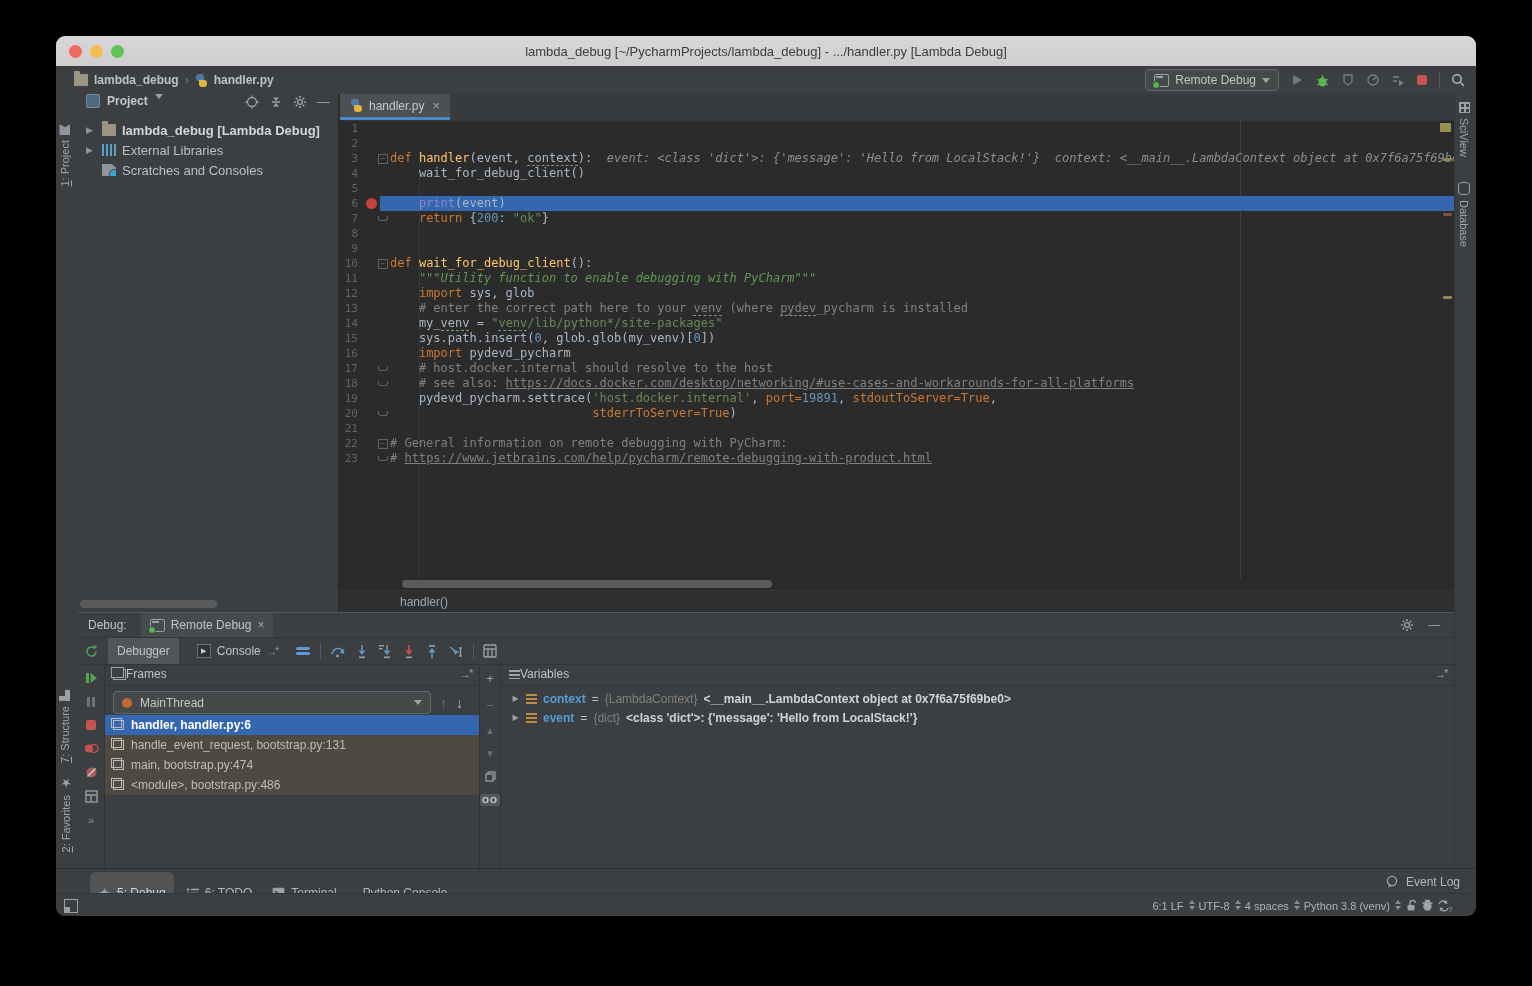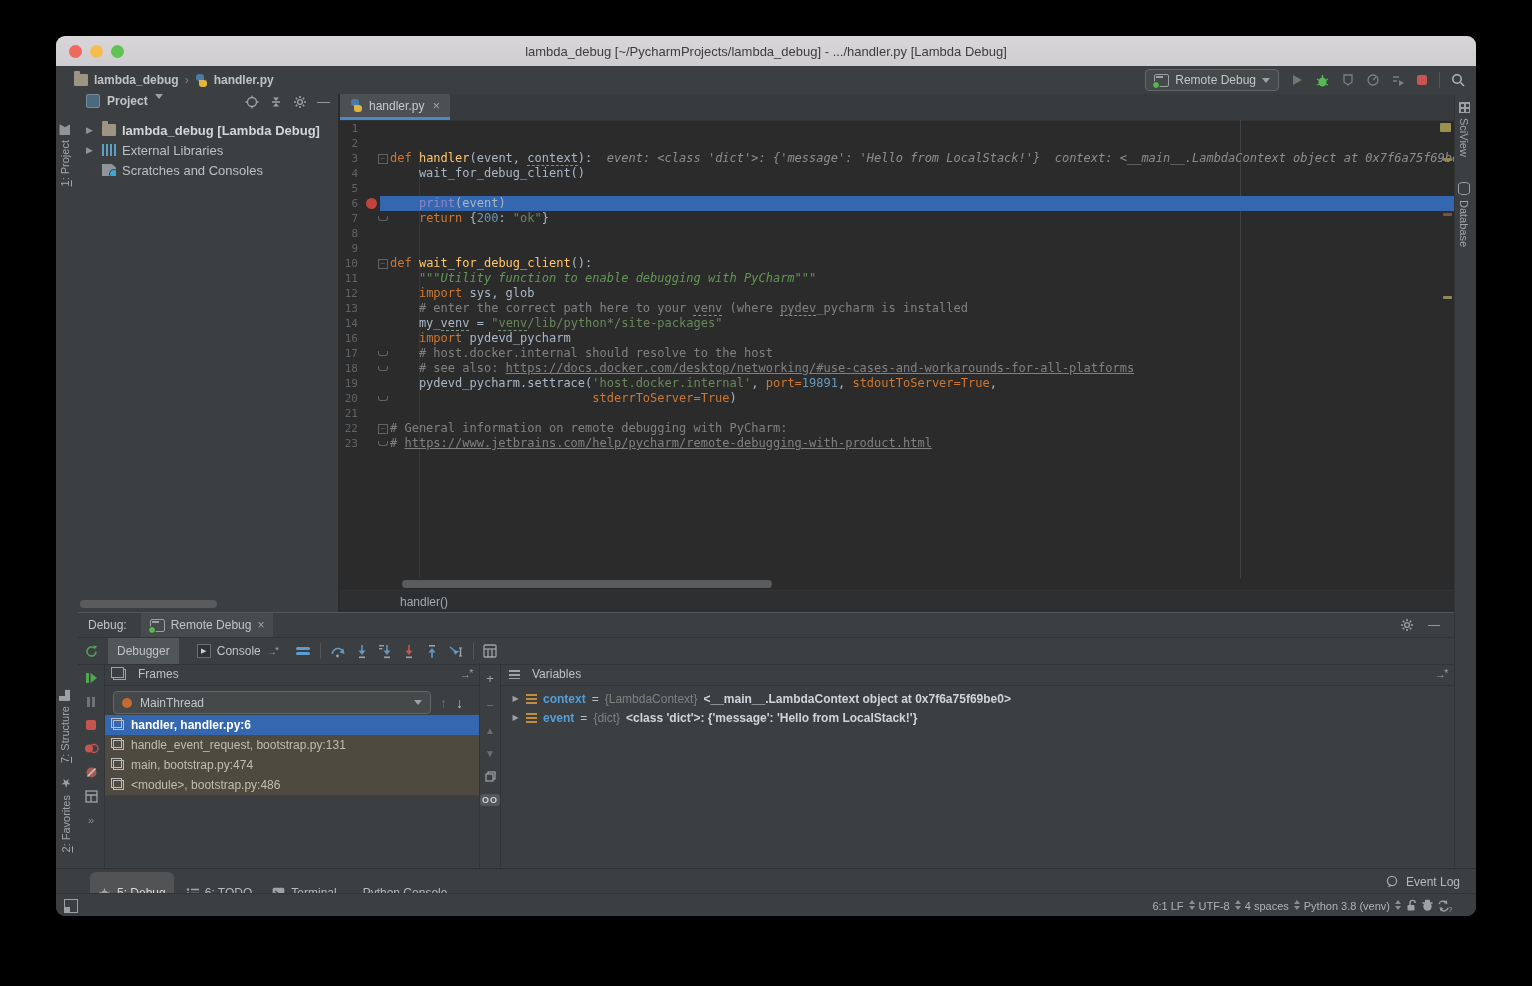--- a/index.html
+++ b/index.html
@@ -92,21 +92,21 @@
   .dtab .close{color:#9fa3a5;}
   .dbg-head-right{margin-left:auto;display:flex;gap:14px;padding-right:14px;align-items:center;color:#9fa3a5;}
   .dbg-toolbar{height:26px;border-top:1px solid #323537;border-bottom:1px solid #323537;display:flex;align-items:center;gap:9px;padding-left:6px;font-size:12px;color:#c0c4c6;}
   .vt{display:flex;align-items:center;gap:6px;height:26px;padding:0 9px;}
   .vt.sel{background:#515658;}
   .consq{width:12px;height:12px;background:#303335;border:1px solid #6a6e70;color:#cdd0d2;font-size:7px;line-height:12px;text-align:center;}
   .vsep{width:1px;height:16px;background:#55585a;}
   .dbg-content{position:absolute;left:0;top:50px;right:0;bottom:0;display:flex;}
   .dbg-stripe{width:26px;border-right:1px solid #323537;display:flex;flex-direction:column;align-items:center;padding-top:8px;gap:11px;}
   .frames{width:374px;border-right:1px solid #323537;position:relative;}
-  .panel-head{height:22px;display:flex;align-items:center;gap:12px;padding:0 8px;font-size:12px;color:#bfc3c5;border-bottom:1px solid #323537;}
+  .panel-head{height:22px;display:flex;align-items:center;gap:0;padding:0 8px;font-size:12px;color:#bfc3c5;border-bottom:1px solid #323537;}
   .panel-head .ph-right{margin-left:auto;color:#9fa3a5;font-size:11px;}
   .framesico{width:11px;height:9px;border:1px solid #9fa3a5;position:relative;}
   .framesico::before{content:"";position:absolute;left:-3px;top:-3px;width:11px;height:9px;border:1px solid #9fa3a5;background:#3c3f41;}
   .hamico{width:11px;height:9px;background:repeating-linear-gradient(#9fa3a5 0 2px,transparent 2px 4px);}
   .combo-row{display:flex;align-items:center;gap:9px;padding:5px 6px 4px 8px;}
   .thread-combo{flex:0 0 300px;display:flex;align-items:center;gap:8px;border:1px solid #646769;border-radius:4px;height:21px;padding:0 8px;font-size:12px;color:#c3c6c8;background:#45494a;}
   .tdot{width:10px;height:10px;border-radius:50%;background:#c26a33;}
   .thread-combo .tridown{margin-left:auto;}
   .arr{font-size:14px;color:#b6b9bb;}
   .arr.dim{color:#6b6e70;}
@@ -323,20 +323,21 @@
           <div class="code-line"><span class="ln">5</span><span class="gm"></span><span class="ct"></span></div>
           <div class="code-line cur"><span class="ln">6</span><span class="gm"><i class="bp"></i></span><span class="ct"><span class="tk-pl">    </span><span class="tk-bi">print</span><span class="tk-pl">(event)</span></span></div>
           <div class="code-line"><span class="ln">7</span><span class="gm"><i class="fold end"></i></span><span class="ct"><span class="tk-pl">    </span><span class="tk-kw">return </span><span class="tk-pl">{</span><span class="tk-num">200</span><span class="tk-pl">: </span><span class="tk-str">"ok"</span><span class="tk-pl">}</span></span></div>
           <div class="code-line"><span class="ln">8</span><span class="gm"></span><span class="ct"></span></div>
           <div class="code-line"><span class="ln">9</span><span class="gm"></span><span class="ct"></span></div>
           <div class="code-line"><span class="ln">10</span><span class="gm"><i class="fold open">−</i></span><span class="ct"><span class="tk-kw">def </span><span class="tk-fn">wait_for_debug_client</span><span class="tk-pl">():</span></span></div>
           <div class="code-line"><span class="ln">11</span><span class="gm"></span><span class="ct"><span class="tk-doc">    """Utility function to enable debugging with PyCharm"""</span></span></div>
           <div class="code-line"><span class="ln">12</span><span class="gm"></span><span class="ct"><span class="tk-pl">    </span><span class="tk-kw">import </span><span class="tk-pl">sys, glob</span></span></div>
           <div class="code-line"><span class="ln">13</span><span class="gm"></span><span class="ct"><span class="tk-cm">    # enter the correct path here to your </span><span class="tk-cmsp">venv</span><span class="tk-cm"> (where </span><span class="tk-cmsp">pydev</span><span class="tk-cm">_pycharm is installed</span></span></div>
           <div class="code-line"><span class="ln">14</span><span class="gm"></span><span class="ct"><span class="tk-pl">    my_</span><span class="tk-plsp">venv</span><span class="tk-pl"> = </span><span class="tk-str">"</span><span class="tk-strsp">venv</span><span class="tk-str">/lib/python*/site-packages"</span></span></div>
+          <div class="code-line"><span class="ln">15</span><span class="gm"></span><span class="ct"><span class="tk-pl">    sys.path.insert(</span><span class="tk-num">0</span><span class="tk-pl">, glob.glob(my_venv)[</span><span class="tk-num">0</span><span class="tk-pl">])</span></span></div>
           <div class="code-line"><span class="ln">16</span><span class="gm"></span><span class="ct"><span class="tk-pl">    </span><span class="tk-kw">import </span><span class="tk-pl">pydevd_pycharm</span></span></div>
           <div class="code-line"><span class="ln">17</span><span class="gm"><i class="fold end"></i></span><span class="ct"><span class="tk-cm">    # host.docker.internal should resolve to the host</span></span></div>
           <div class="code-line"><span class="ln">18</span><span class="gm"><i class="fold end"></i></span><span class="ct"><span class="tk-cm">    # see also: </span><span class="tk-cmlk">https://docs.docker.com/desktop/networking/#use-cases-and-workarounds-for-all-platforms</span></span></div>
           <div class="code-line"><span class="ln">19</span><span class="gm"></span><span class="ct"><span class="tk-pl">    pydevd_pycharm.settrace(</span><span class="tk-str">'host.docker.internal'</span><span class="tk-pl">, </span><span class="tk-par">port=</span><span class="tk-num">19891</span><span class="tk-pl">, </span><span class="tk-par">stdoutToServer=</span><span class="tk-kw">True</span><span class="tk-pl">,</span></span></div>
           <div class="code-line"><span class="ln">20</span><span class="gm"><i class="fold end"></i></span><span class="ct"><span class="tk-pl">                            </span><span class="tk-par">stderrToServer=</span><span class="tk-kw">True</span><span class="tk-pl">)</span></span></div>
           <div class="code-line"><span class="ln">21</span><span class="gm"></span><span class="ct"></span></div>
           <div class="code-line"><span class="ln">22</span><span class="gm"><i class="fold open">−</i></span><span class="ct"><span class="tk-cm"># General information on remote debugging with PyCharm:</span></span></div>
           <div class="code-line"><span class="ln">23</span><span class="gm"><i class="fold end"></i></span><span class="ct"><span class="tk-cm"># </span><span class="tk-cmlk">https://www.jetbrains.com/help/pycharm/remote-debugging-with-product.html</span></span></div>
         </div>
       <div class="an-ind"></div>

